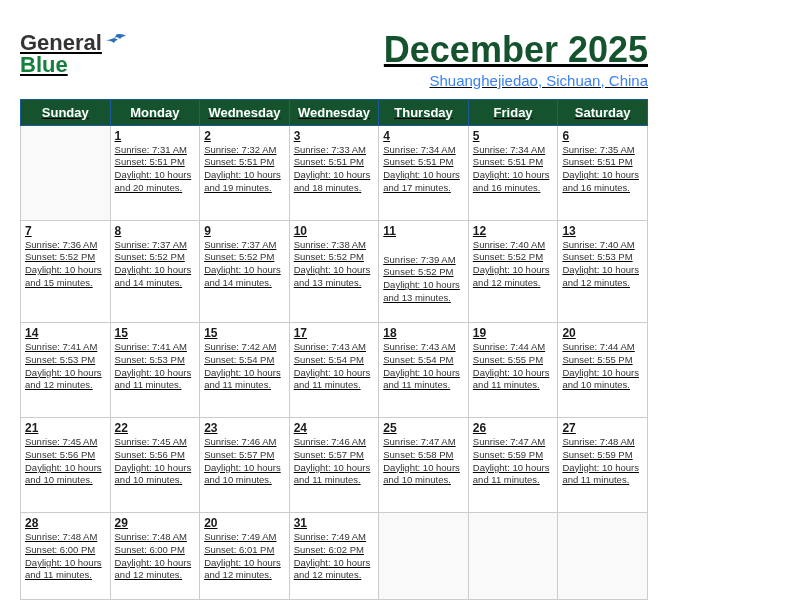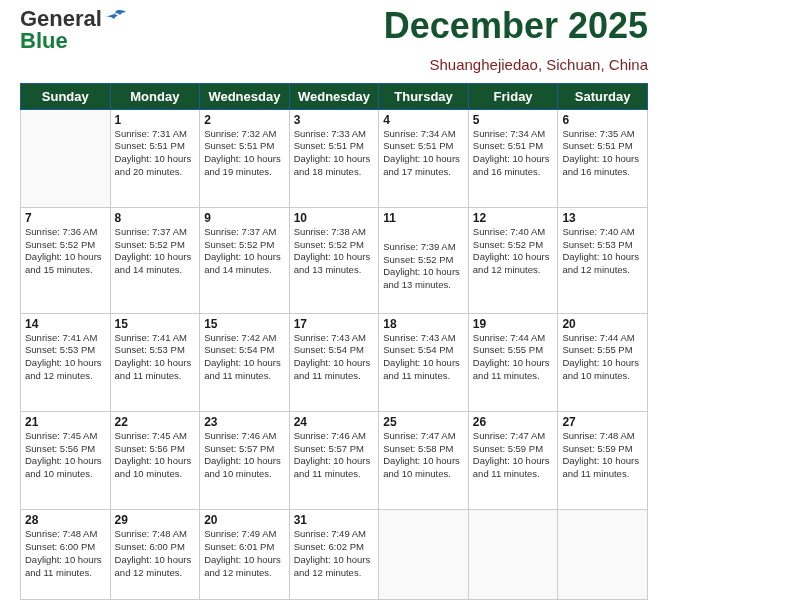--- a/index.html
+++ b/index.html
@@ -6,23 +6,24 @@
     body {
       font-family: Arial, sans-serif;
       background: #fff;
       width: 792px;
       height: 612px;
       overflow: hidden;
     }
     .page {
       width: 668px;
       height: 612px;
-      padding: 6px 20px 12px 20px;
+      padding: 30px 20px 12px 20px;
       display: flex;
       flex-direction: column;
+      text-decoration: underline;
     }
     .header {
       display: flex;
       justify-content: space-between;
       align-items: flex-start;
       margin-bottom: 10px;
     }
     .logo {
       display: flex;
       flex-direction: column;
@@ -32,22 +33,22 @@
       text-align: right;
     }
     .month-title {
       font-size: 36px;
       font-weight: bold;
       color: #14532d;
       line-height: 1.1;
     }
     .subtitle {
       font-size: 15px;
-      color: #7f1d1d;
-      margin-top: 10px;
+      color: #3b82f6;
+      margin-top: 2px;
     }
     .calendar {
       flex: 1;
       border: 1px solid #ccc;
       border-collapse: collapse;
       width: 100%;
       table-layout: fixed;
     }
     .calendar th {
       background: #14532d;

